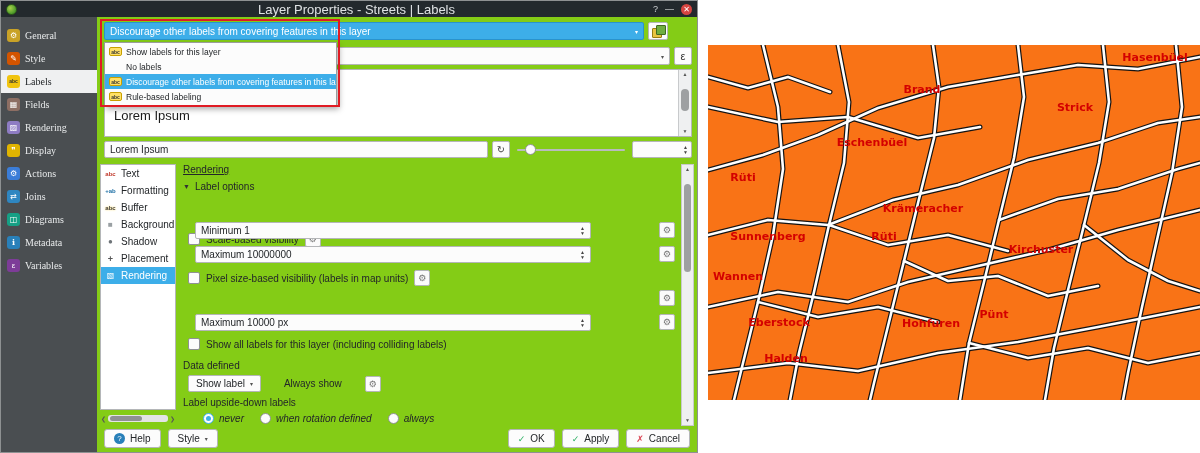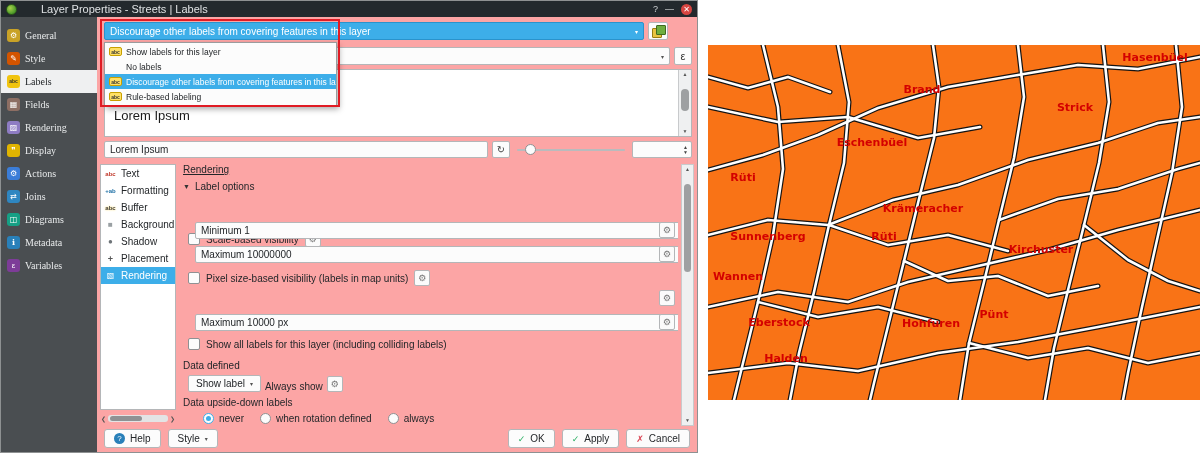--- a/index.html
+++ b/index.html
@@ -17,40 +17,40 @@
   }
   .titlebar {
     height: 16px; background: #23292d; color: #e8eaeb; flex: 0 0 16px;
     display: flex; align-items: center; padding: 0 5px; position: relative;
   }
   .qgis-logo {
     width: 11px; height: 11px; border-radius: 50%;
     background: radial-gradient(circle at 35% 35%, #a8d04a, #4c9a2a 70%);
     border: 1px solid #2d5c18; flex: 0 0 11px;
   }
-  .title-text { position: absolute; left: 40px; right: 40px; font-size: 11px; color: #dfe2e4; white-space: nowrap; overflow: hidden; }
+  .title-text { position: absolute; left: 55px; right: 40px; text-align: center; font-size: 13px; color: #dfe2e4; white-space: nowrap; overflow: hidden; }
   .win-controls { margin-left: auto; display: flex; align-items: center; gap: 7px; z-index: 2; }
   .win-btn { font-size: 9px; color: #cfd2d4; line-height: 11px; }
   .win-btn.close { color: #fff; background: #d64541; border-radius: 50%; width: 11px; height: 11px; text-align: center; font-size: 8px; }
 
   .dlg-body { flex: 1; display: flex; min-height: 0; }
 
   
   .sidebar { width: 96px; flex: 0 0 96px; background: #4a4e51; padding-top: 7px; font-size: 10px; color: #e8eaeb; overflow: hidden; }
   .side-item { display: flex; align-items: center; gap: 5px; padding: 5px 3px 5px 6px; cursor: default; }
   .side-item.selected { background: #eff0f1; color: #232629; }
   .side-icon {
     width: 13px; height: 13px; flex: 0 0 13px; border-radius: 3px; color: #fff;
     display: flex; align-items: center; justify-content: center; font-size: 8px; line-height: 13px;
   }
   .side-icon.abc-style { color: #333; font-size: 5px; font-weight: bold; letter-spacing: 0; }
   .side-label { white-space: nowrap; font-family: Liberation Serif, serif; }
 
   
-  .content { position: relative; flex: 1; min-width: 0; background: #fca5a5; }
+  .content { position: relative; flex: 1; min-width: 0; background: #84cc16; }
 
   .combo {
     position: absolute; height: 18px; background: #fcfcfc; border: 1px solid #b4b6b8; border-radius: 2px;
     display: flex; align-items: center; padding: 0 5px; font-size: 10px; white-space: nowrap; overflow: hidden;
   }
   .combo .arrow { margin-left: auto; font-size: 6px; color: #555; padding-left: 4px; }
   .combo.primary { left: 7px; top: 5px; width: 540px; background: var(--accent, #3daee9); border-color: #2a93cc; color: #fff; }
   .combo.primary .arrow { color: #fff; }
   .combo.value-combo { left: 7px; top: 30px; width: 566px; }
 
@@ -111,39 +111,39 @@
 
   
   .panel { position: absolute; left: 84px; top: 147px; width: 497px; height: 262px; font-size: 10px; overflow: hidden; }
   .panel-title { position: absolute; left: 2px; top: 0; text-decoration: underline; }
   .group-head { position: absolute; left: 2px; top: 17px; display: flex; align-items: center; gap: 5px; font-weight: normal; }
   .tri { font-size: 7px; color: #333; }
   .cb-row { position: absolute; left: 7px; display: flex; align-items: center; gap: 6px; }
   .checkbox { width: 12px; height: 12px; background: #fcfcfc; border: 1px solid #8f9193; border-radius: 2px; flex: 0 0 12px; }
   .r-cb1 { top: 40px; margin-top: 27px; } .r-cb2 { top: 106px; } .r-cb3 { top: 174px; }
   .spin {
-    position: absolute; left: 14px; width: 512px; height: 17px; background: #fcfcfc;
+    position: absolute; left: 14px; width: 396px; height: 17px; background: #fcfcfc;
     border: 1px solid #b4b6b8; border-radius: 2px; display: flex; align-items: center; padding: 0 5px;
   }
   .r-spin1 { top: 58px; } .r-spin2 { top: 82px; } .r-spin3 { top: 126px; } .r-spin4 { top: 150px; }
   .dd-btn {
     width: 16px; height: 16px; flex: 0 0 16px; background: #fbfbfb; border: 1px solid #b4b6b8; border-radius: 2px;
     display: flex; align-items: center; justify-content: center; font-size: 9px; color: #777;
   }
   .spin-dd { position: absolute; left: 478px; }
   .r-dd1 { top: 58px; } .r-dd2 { top: 82px; } .r-dd3 { top: 126px; } .r-dd4 { top: 150px; }
   .r-datadef { position: absolute; left: 2px; top: 196px; }
-  .ddrow { position: absolute; left: 7px; top: 211px; display: flex; align-items: flex-end; gap: 4px; }
+  .ddrow { position: absolute; left: 7px; top: 211px; display: flex; align-items: center; gap: 23px; }
   .mini-btn {
     height: 17px; background: #fcfcfc; border: 1px solid #b4b6b8; border-radius: 2px;
     display: flex; align-items: center; gap: 5px; padding: 0 7px; font-size: 10px;
   }
   .mini-btn .arrow { font-size: 6px; color: #555; }
   .r-upside { position: absolute; left: 2px; top: 233px; }
-  .radio-group { position: absolute; left: 22px; top: 249px; display: flex; align-items: center; gap: 16px; }
+  .radio-group { position: absolute; left: 22px; top: 249px; display: flex; align-items: center; gap: 16px; font-style: italic; }
   .radio-item { display: flex; align-items: center; gap: 5px; }
   .radio { width: 11px; height: 11px; border-radius: 50%; background: #fcfcfc; border: 1px solid #8f9193; position: relative; flex: 0 0 11px; }
   .radio.checked { border-color: var(--accent, #3daee9); }
   .radio.checked::after { content: ""; position: absolute; left: 2px; top: 2px; width: 5px; height: 5px; border-radius: 50%; background: var(--accent, #3daee9); }
 
   
   .popup {
     position: absolute; left: 7px; top: 25px; width: 233px; background: #fcfcfc; border: 1px solid #9a9c9e;
     box-shadow: 2px 3px 6px rgba(0,0,0,.35); z-index: 5; padding: 1px 0; font-size: 8.5px;
   }
@@ -378,21 +378,21 @@
 
           <div class="ddrow" data-name="show-label-row">
             <span class="mini-btn" data-name="show-label-button">
               <span data-name="show-label-button-label">Show label</span>
               <span class="arrow" data-name="chevron-down-icon">▾</span>
             </span>
             <span data-name="always-show-label">Always show</span>
             <span class="dd-btn" data-name="data-defined-icon">⚙</span>
           </div>
 
-          <span class="r-upside" data-name="upside-down-heading">Data upside-down labels</span>
+          <span class="r-upside" data-name="upside-down-heading">Label upside-down labels</span>
           <div class="radio-group" data-name="upside-down-radio-group">
               <span class="radio-item" data-name="radio-never">
                 <span class="radio checked" data-name="radio-circle"></span>
                 <span data-name="radio-label">never</span>
               </span>
               <span class="radio-item" data-name="radio-when-rotation-defined">
                 <span class="radio" data-name="radio-circle"></span>
                 <span data-name="radio-label">when rotation defined</span>
               </span>
               <span class="radio-item" data-name="radio-always">

